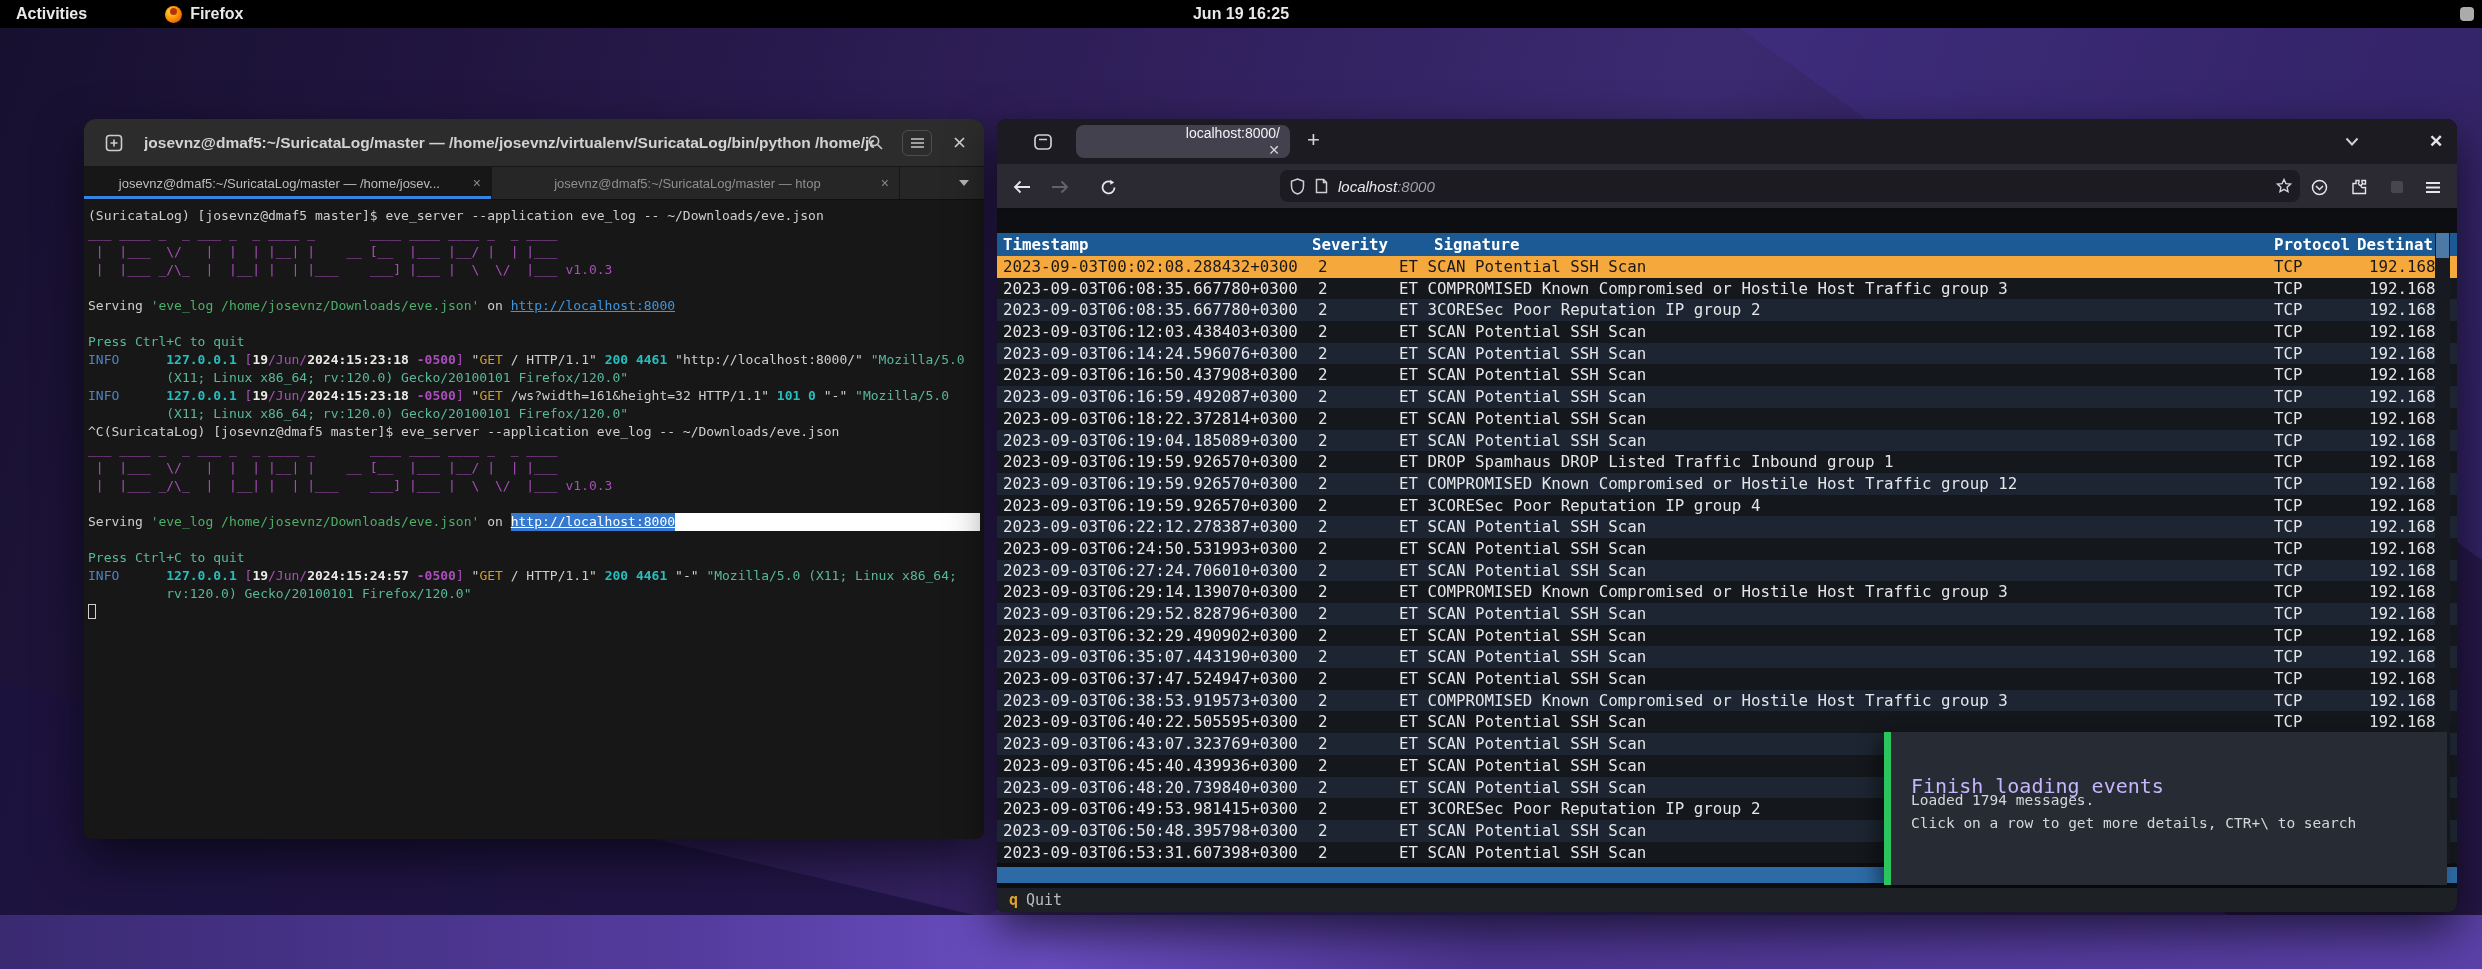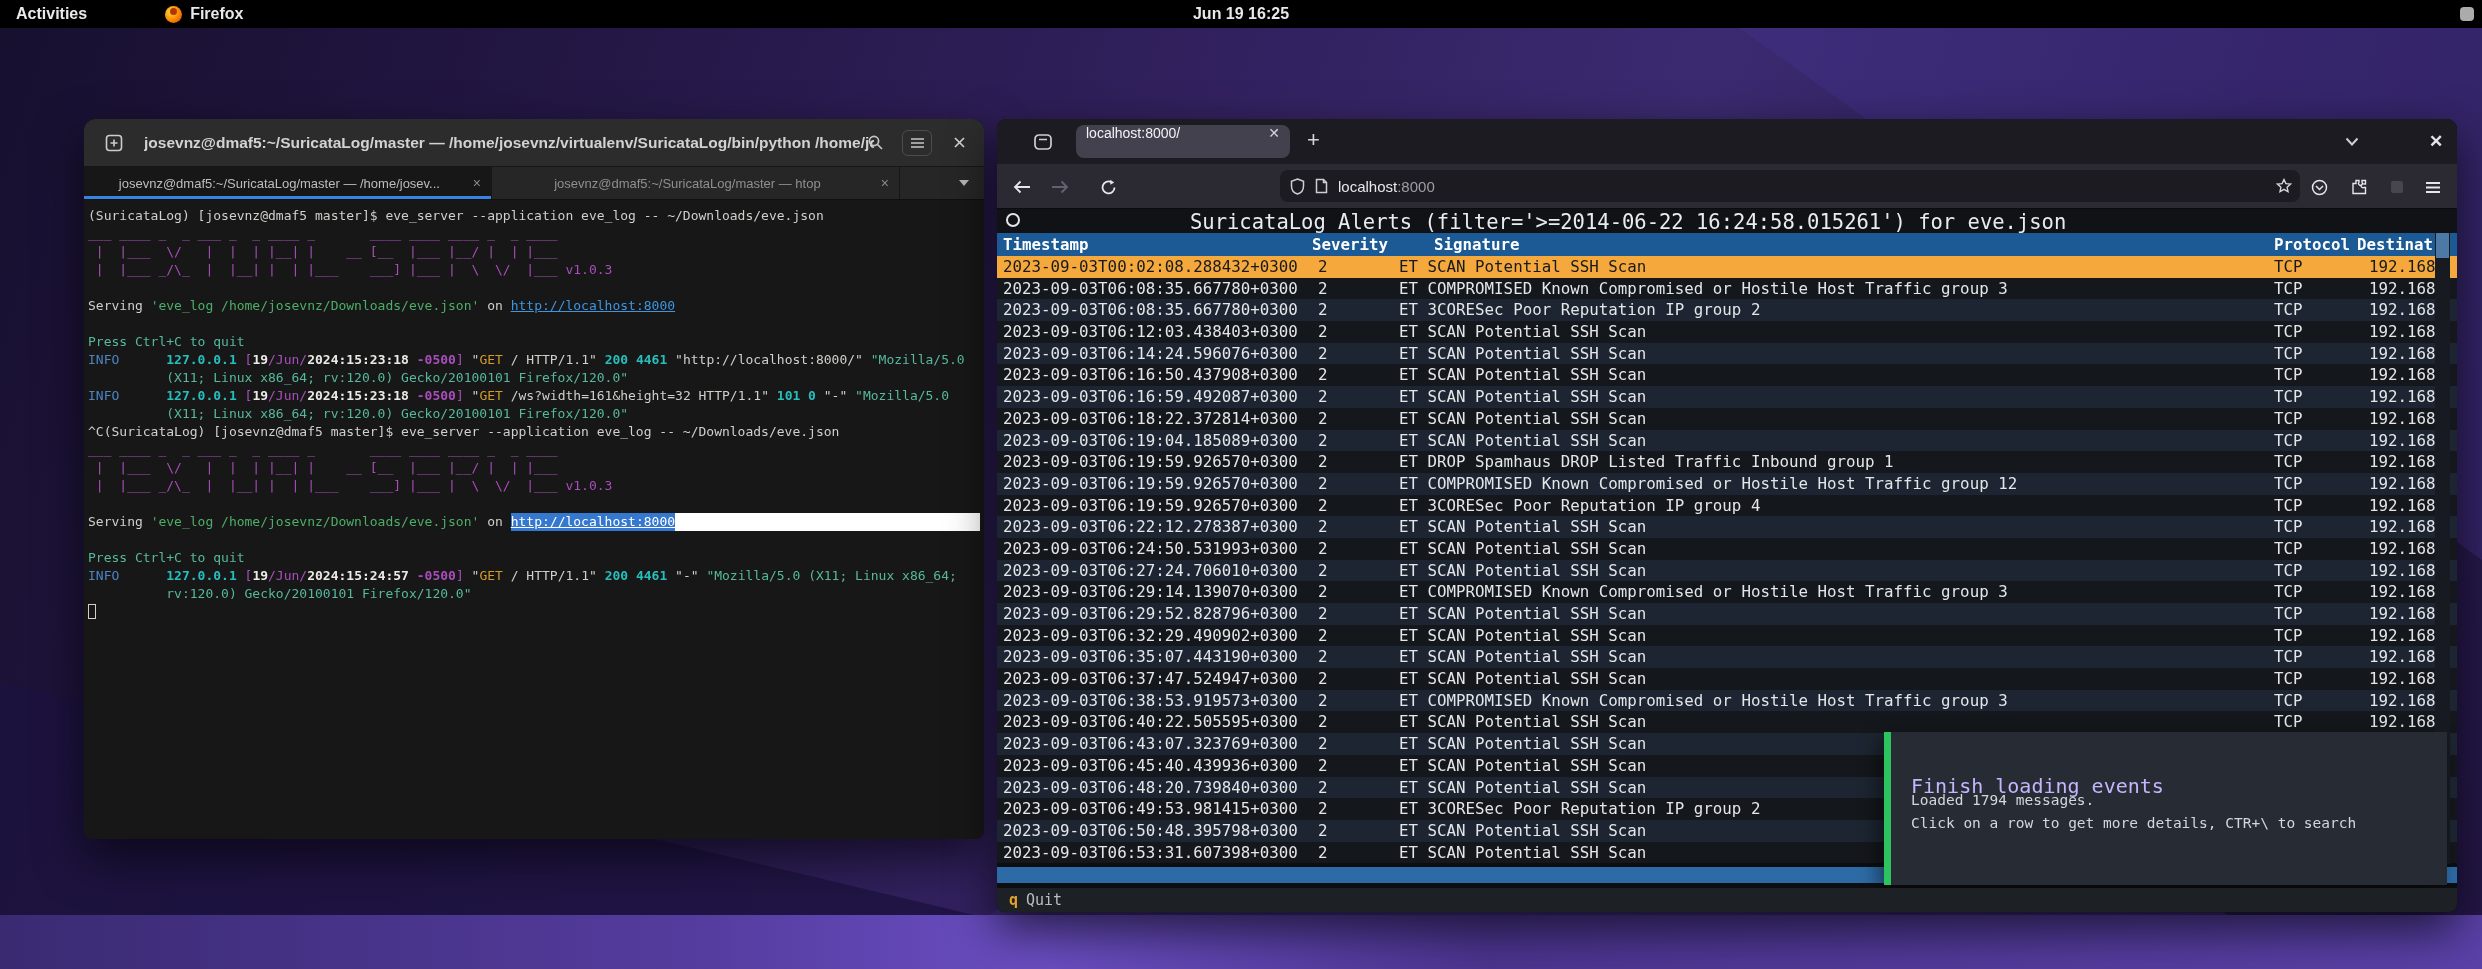--- a/index.html
+++ b/index.html
@@ -74,34 +74,34 @@
   .fill { flex:1; background:#ffffff; }
   .cursor { display:inline-block; width:8px; height:15px; border:1.5px solid #d0cfcc; margin-top:1px; }
 
   
   .ff-win { position:absolute; left:997px; top:119px; width:1460px; height:793px;
     border-radius:10px 10px 8px 8px; overflow:hidden; background:#0e0f12;
     box-shadow:0 18px 48px rgba(0,0,0,.65); }
   .ff-tabstrip { height:45px; background:#1c1b22; position:relative; display:flex; align-items:center; }
   .ffview-icon { position:absolute; left:36px; color:#cfced5; }
   .ff-tab { position:absolute; left:79px; top:6px; width:214px; height:33px; background:#42414d;
-    border-radius:8px; display:flex; align-items:flex-start; padding:0 10px; color:#f3f2f7; font-size:14px; }
+    border-radius:8px; display:flex; align-items:flex-end; padding:0 10px; color:#f3f2f7; font-size:14px;flex-direction:column; }
   .ff-tab .lbl { flex:1; white-space:nowrap; overflow:hidden; }
   .ff-tab .x { color:#d4d3da; font-size:14px; margin-left:6px; }
   .ff-newtab { position:absolute; left:310px; color:#d4d3da; font-size:22px; top:8px; }
   .ff-tabchev { position:absolute; left:1348px; color:#cfced5; }
   .ff-winclose { position:absolute; left:1432px; color:#e5e4ea; font-size:17px; font-weight:bold; }
 
   .ff-navbar { height:45px; background:#2b2a33; position:relative; display:flex; align-items:center;
     border-bottom:1px solid #0c0b10; }
   .nav-ico { position:absolute; top:11px; width:24px; height:24px; display:flex; align-items:center;
     justify-content:center; color:#e6e5eb; }
   .dim { color:#63626c; }
   .urlfield { position:absolute; left:283px; top:6px; width:1020px; height:32px; background:#1c1b22;
-    border-radius:8px; display:flex; align-items:center; padding:0 10px; }
+    border-radius:8px; display:flex; align-items:center; padding:0 10px;font-style:italic; }
   .urlfield .txt { font-size:15px; margin-left:10px; color:#e8e7ec; }
   .urlfield .port { color:#9e9da8; }
   .url-star { position:absolute; right:8px; color:#d4d3da; }
 
   
   .app { position:absolute; left:0; top:90px; width:1460px; height:703px; background:#0d0e11;
     font-family:"DejaVu Sans Mono", monospace; }
   .app-titlebar { position:absolute; left:0; top:0; width:1460px; height:24px; background:#101216; }
   .spinner { position:absolute; left:9px; top:4px; width:14px; height:14px; border-radius:50%;
     border:2px solid #e3e6e9; }
@@ -301,24 +301,20 @@
     <div class="nav-ico" style="left:1424px">
       <svg width="16" height="13" viewBox="0 0 16 13">
         <line x1="1" y1="2" x2="15" y2="2" stroke="currentColor" stroke-width="1.8"></line>
         <line x1="1" y1="6.5" x2="15" y2="6.5" stroke="currentColor" stroke-width="1.8"></line>
         <line x1="1" y1="11" x2="15" y2="11" stroke="currentColor" stroke-width="1.8"></line>
       </svg>
     </div>
   </div>
 
   <div class="app">
-    <div class="app-titlebar">
-      <div class="spinner"></div>
-      <div class="app-title">SuricataLog Alerts (filter='&gt;=2014-06-22 16:24:58.015261') for eve.json</div>
-    </div>
     <div class="thead">
       <span class="col-ts">Timestamp</span>
       <span class="col-sev">Severity</span>
       <span class="col-sig">Signature</span>
       <span class="col-proto">Protocol</span>
       <span class="col-dest">Destinat</span>
     </div>
     <div class="rows" id="rows">
         <div class="trow sel">
     <span class="v-ts">2023-09-03T00:02:08.288432+0300</span>

